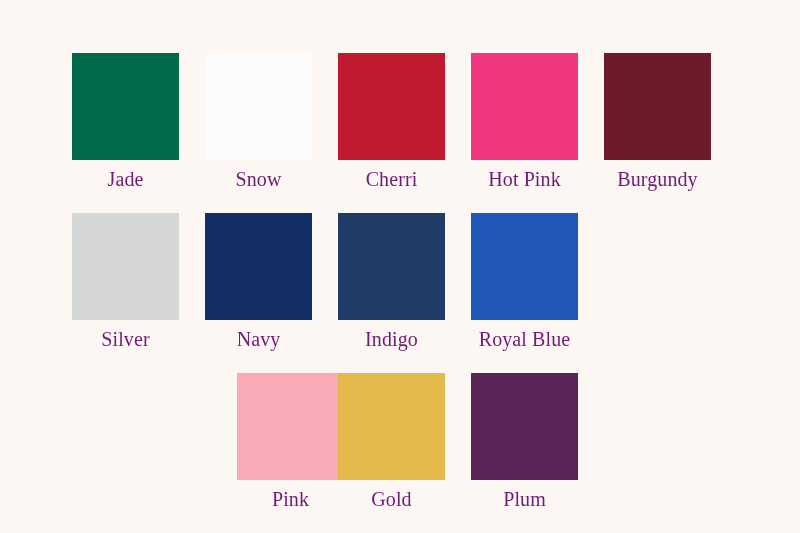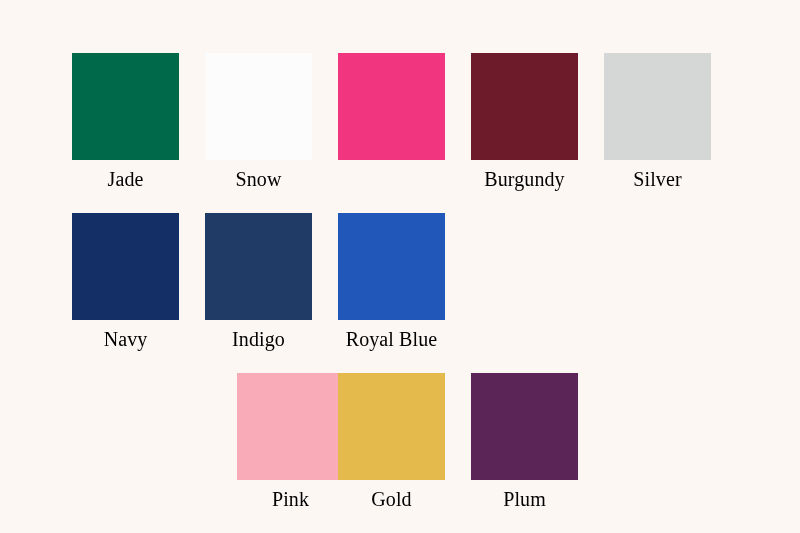--- a/index.html
+++ b/index.html
@@ -45,41 +45,46 @@
   .swatch-chip {
     width: 107px;
     height: 107px;
     display: block;
   }
 
   .swatch-label {
     margin-top: 6px;
     font-size: 20px;
     line-height: 26px;
-    color: #000000;
+    color: #701a75;
     text-align: center;
     white-space: nowrap;
     letter-spacing: 0.1px;
   }
 </style>
 </head>
 <body style="background: rgb(253, 247, 243);">
 
 <div id="palette-board">
   <div class="swatch-grid">
       <div class="swatch-cell">
         <span class="swatch-chip" style="background-color: rgb(0, 105, 74);"></span>
         <span class="swatch-label">Jade</span>
       </div>
       <div class="swatch-cell">
         <span class="swatch-chip" style="background-color: rgb(252, 252, 252);"></span>
         <span class="swatch-label">Snow</span>
       </div>
       <div class="swatch-cell">
+        <span class="swatch-chip" style="background-color: rgb(191, 26, 48);"></span>
+        <span class="swatch-label">Cherri</span>
+      </div>
+      <div class="swatch-cell">
         <span class="swatch-chip" style="background-color: rgb(242, 53, 127);"></span>
+        <span class="swatch-label">Hot Pink</span>
       </div>
       <div class="swatch-cell">
         <span class="swatch-chip" style="background-color: rgb(109, 27, 42);"></span>
         <span class="swatch-label">Burgundy</span>
       </div>
       <div class="swatch-cell">
         <span class="swatch-chip" style="background-color: rgb(213, 215, 214);"></span>
         <span class="swatch-label">Silver</span>
       </div>
       <div class="swatch-cell">

